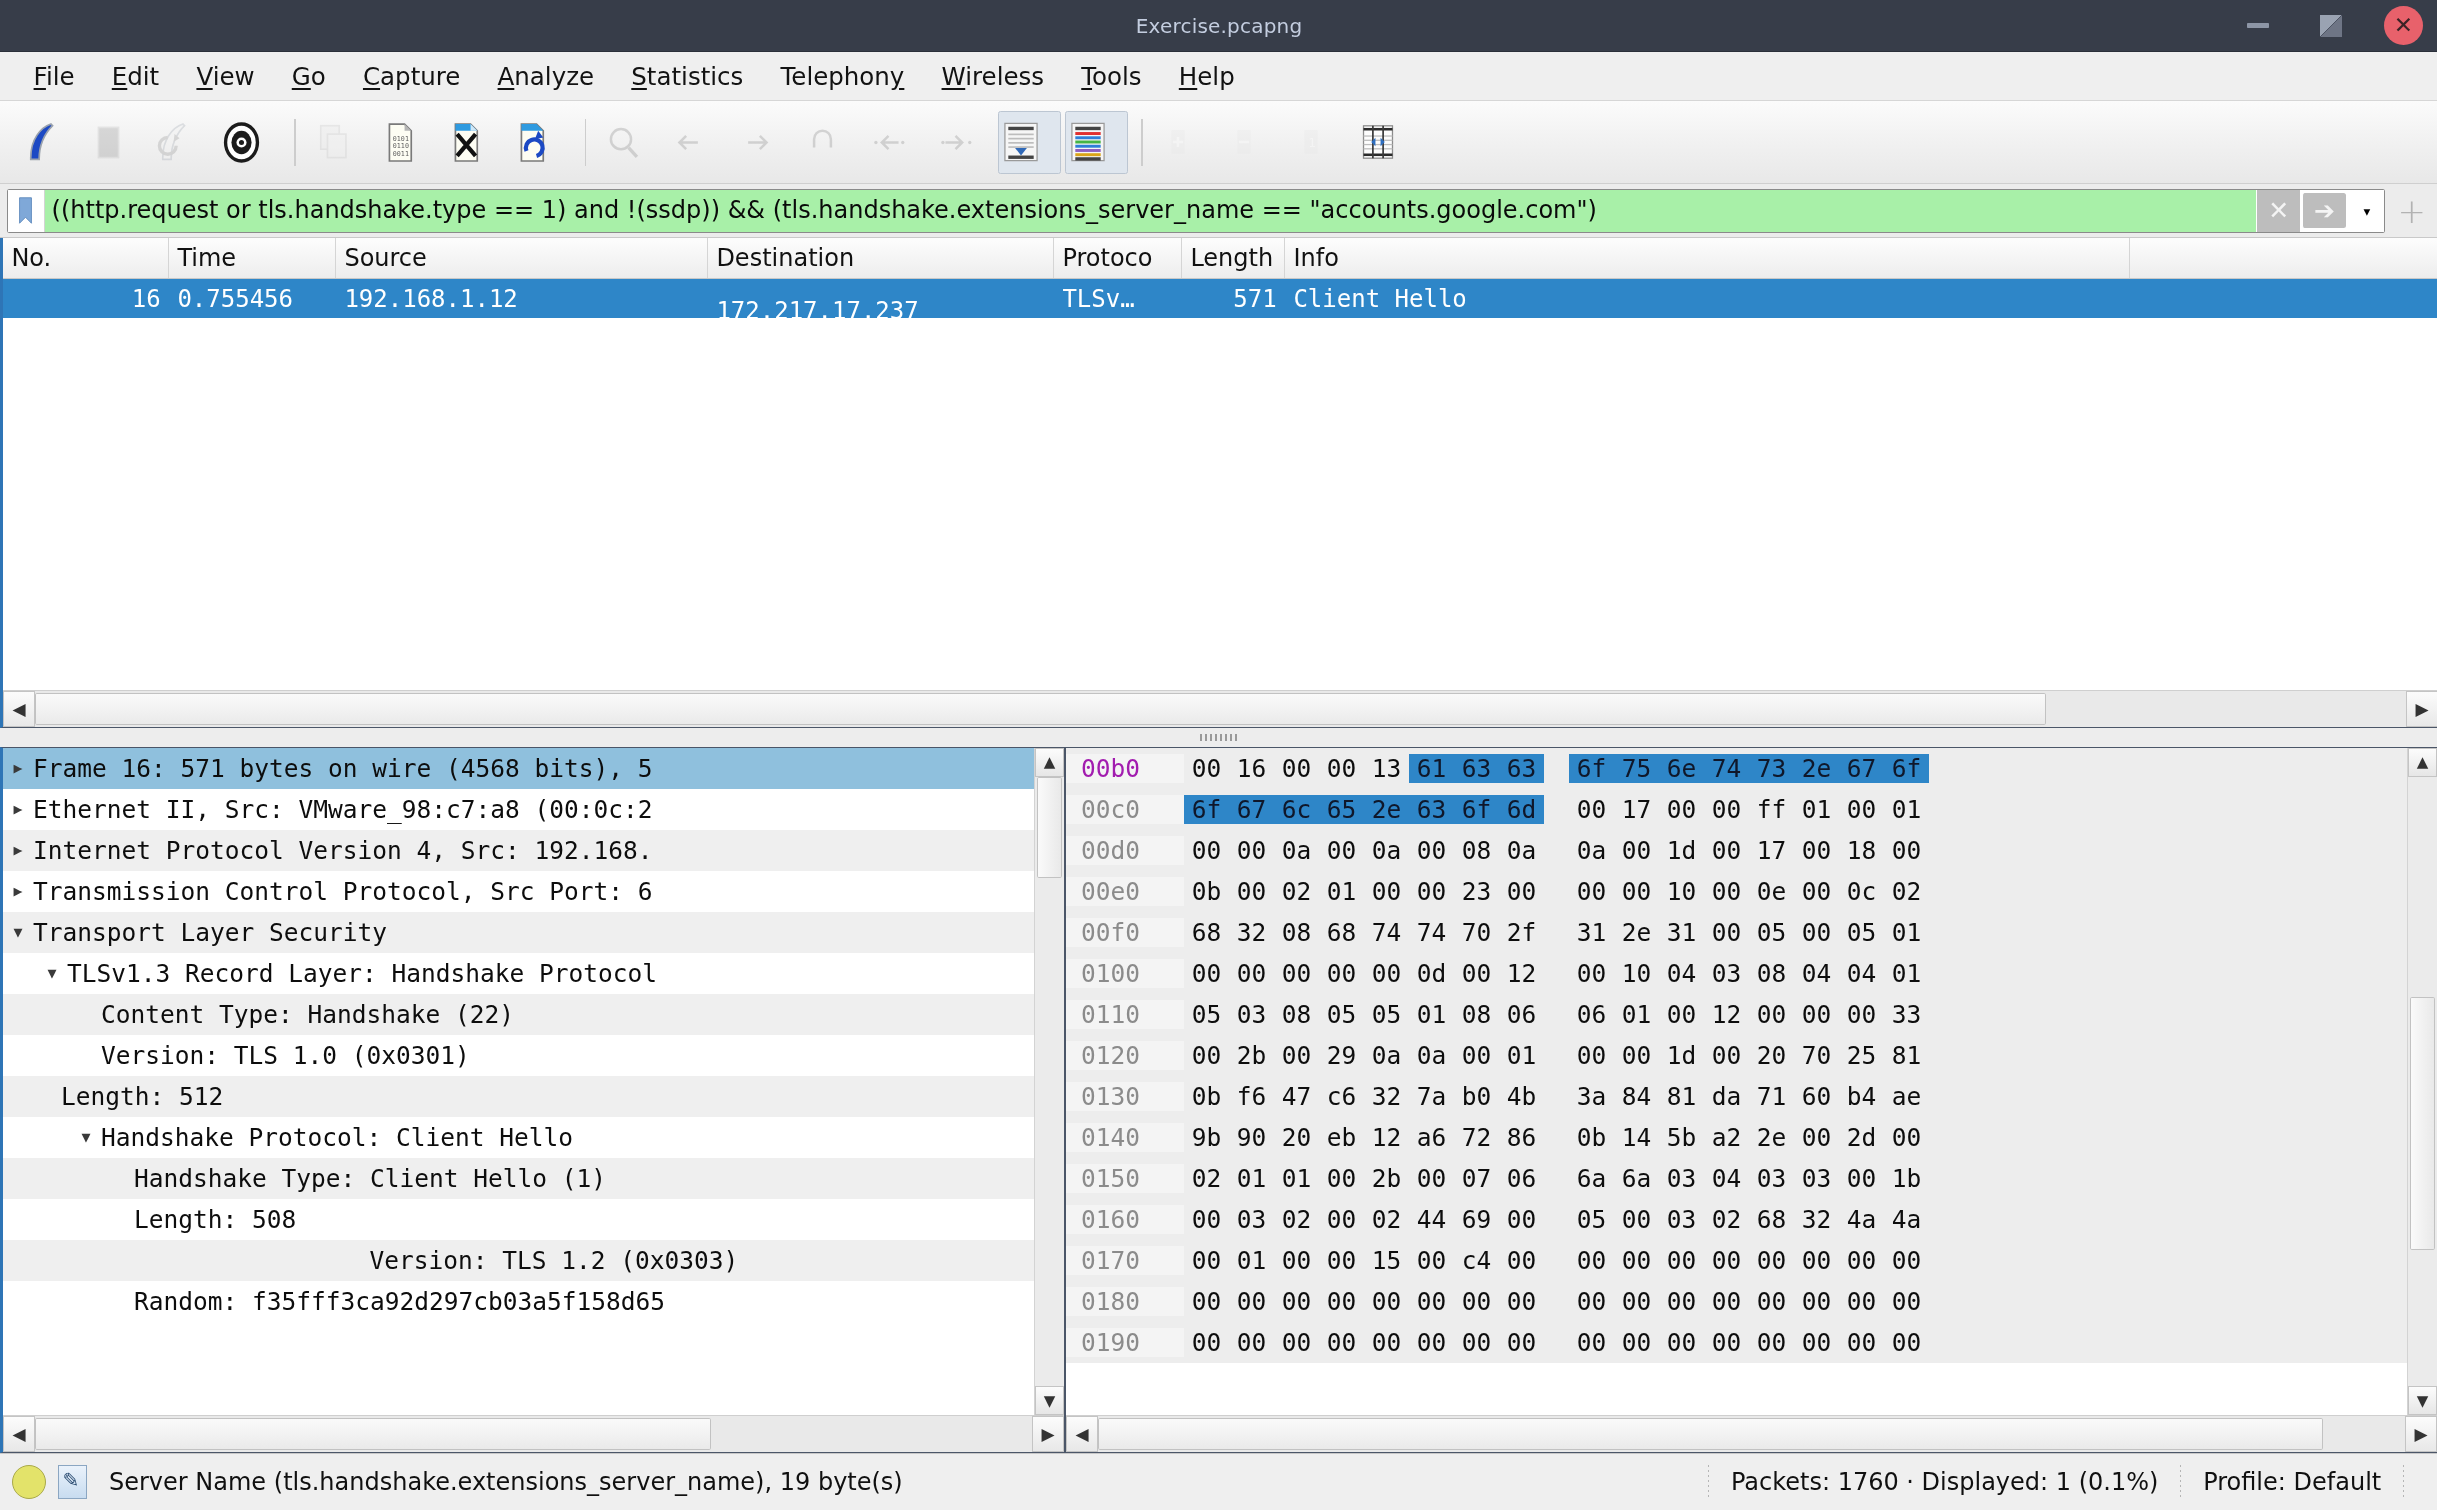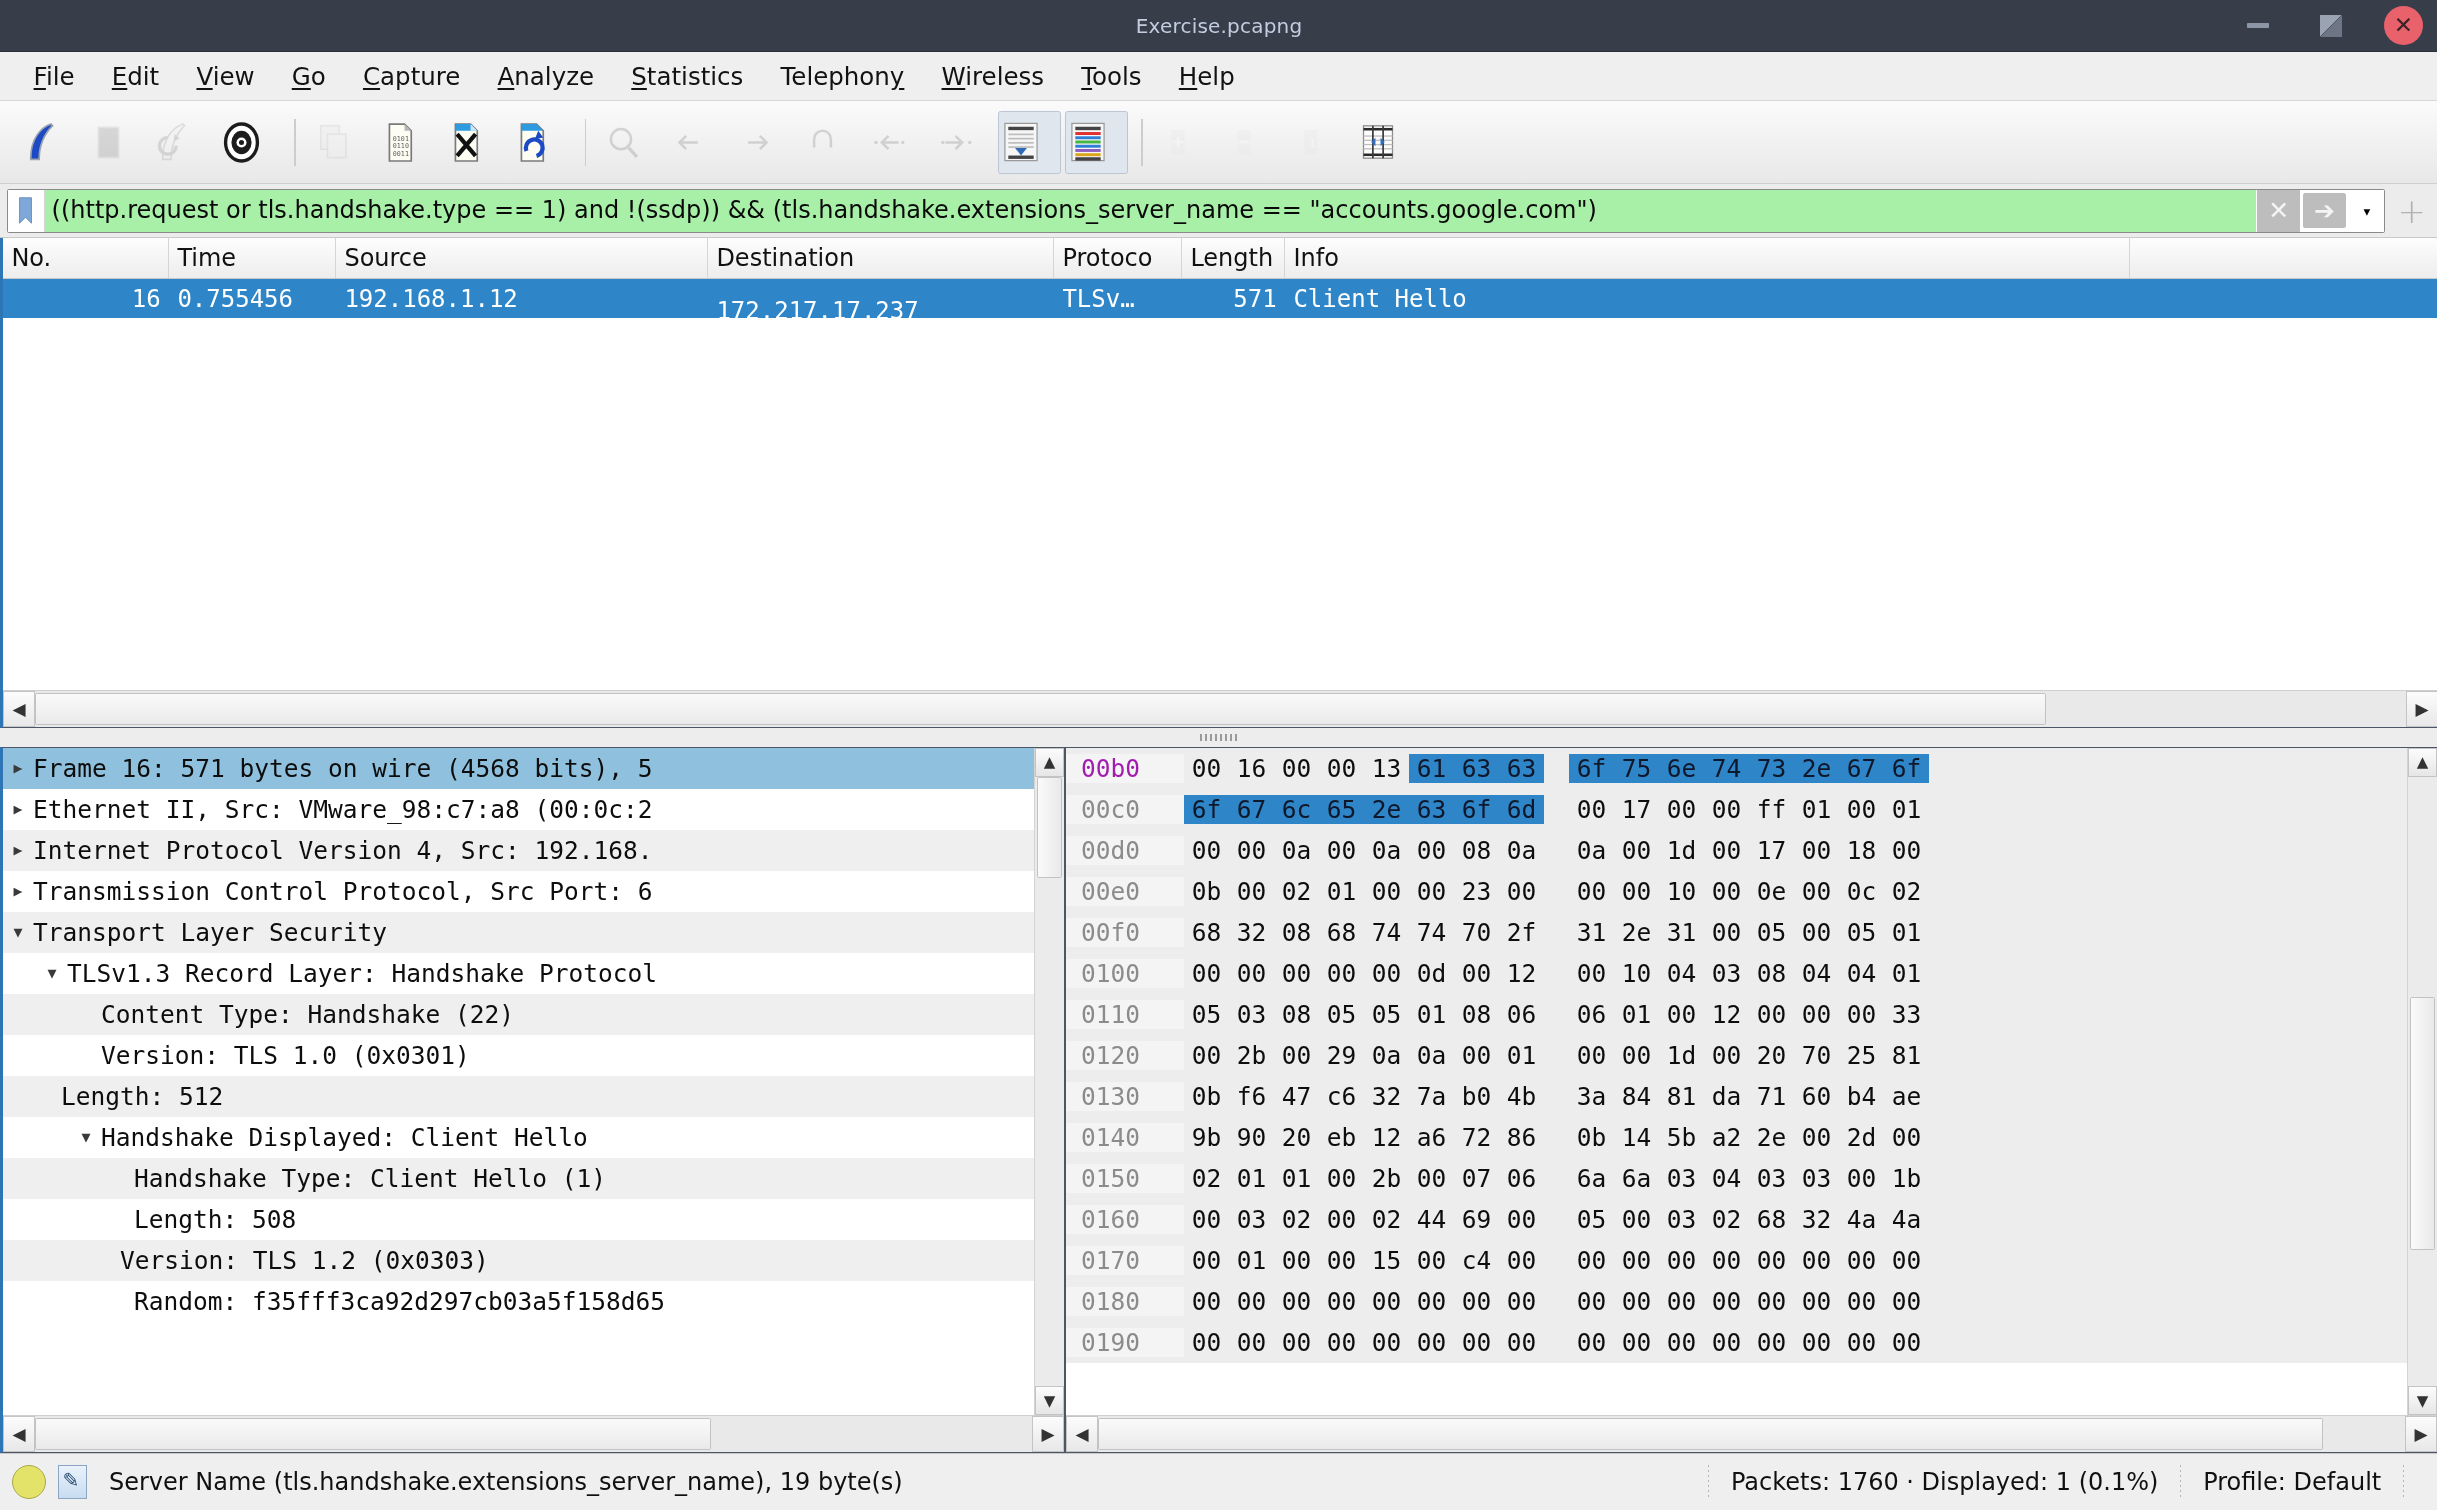--- a/index.html
+++ b/index.html
@@ -631,31 +631,31 @@
             <div class="trow alt" style="padding-left: 68px;">
               <span class="twisty"></span>
               <span class="label">Version: TLS 1.0 (0x0301)</span>
             </div>
             <div class="trow" style="padding-left: 28px;">
               <span class="twisty"></span>
               <span class="label">Length: 512</span>
             </div>
             <div class="trow alt" style="padding-left: 68px;">
               <span class="twisty">▼</span>
-              <span class="label">Handshake Displayed: Client Hello</span>
+              <span class="label">Handshake Protocol: Client Hello</span>
             </div>
             <div class="trow" style="padding-left: 101px;">
               <span class="twisty"></span>
               <span class="label">Handshake Type: Client Hello (1)</span>
             </div>
             <div class="trow alt" style="padding-left: 101px;">
               <span class="twisty"></span>
               <span class="label">Length: 508</span>
             </div>
-            <div class="trow" style="padding-left: 87px;">
+            <div class="trow" style="padding-left: 41px; justify-content: center;">
               <span class="twisty"></span>
               <span class="label">Version: TLS 1.2 (0x0303)</span>
             </div>
             <div class="trow alt" style="padding-left: 101px;">
               <span class="twisty"></span>
               <span class="label">Random: f35fff3ca92d297cb03a5f158d65</span>
             </div>
           </div>
         <div class="vscroll">
           <div class="vs-arrow">▲</div>

